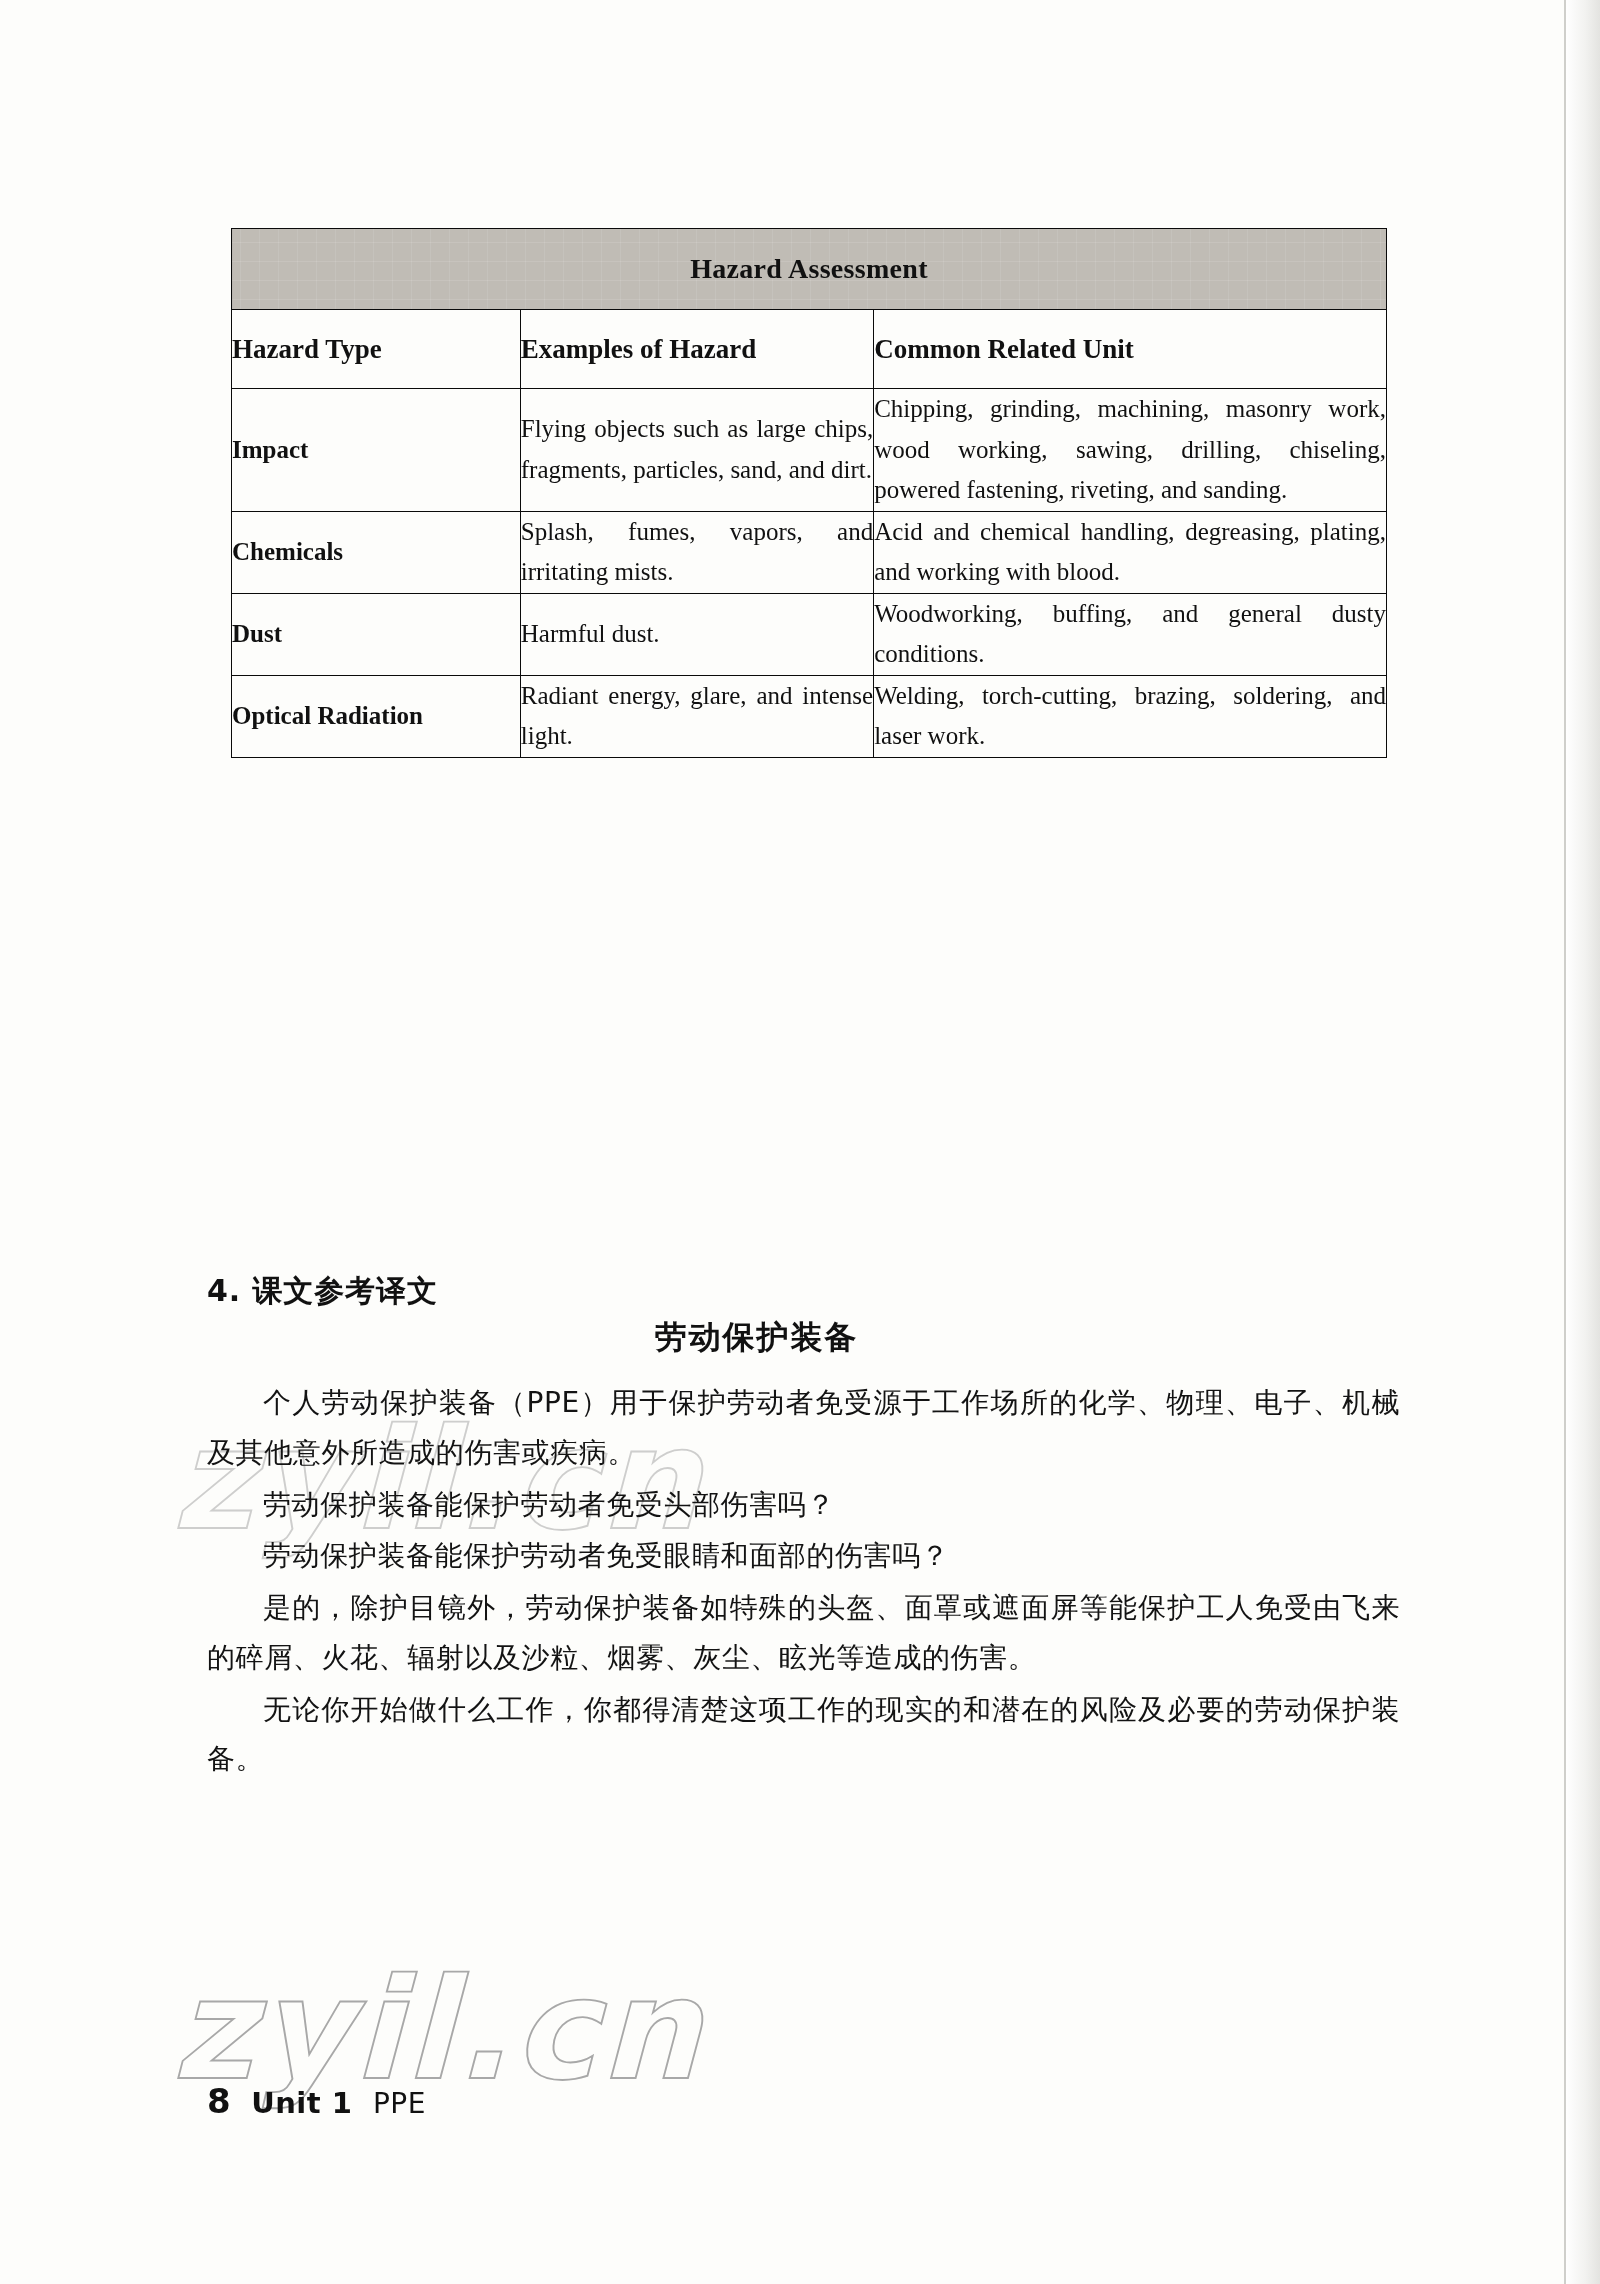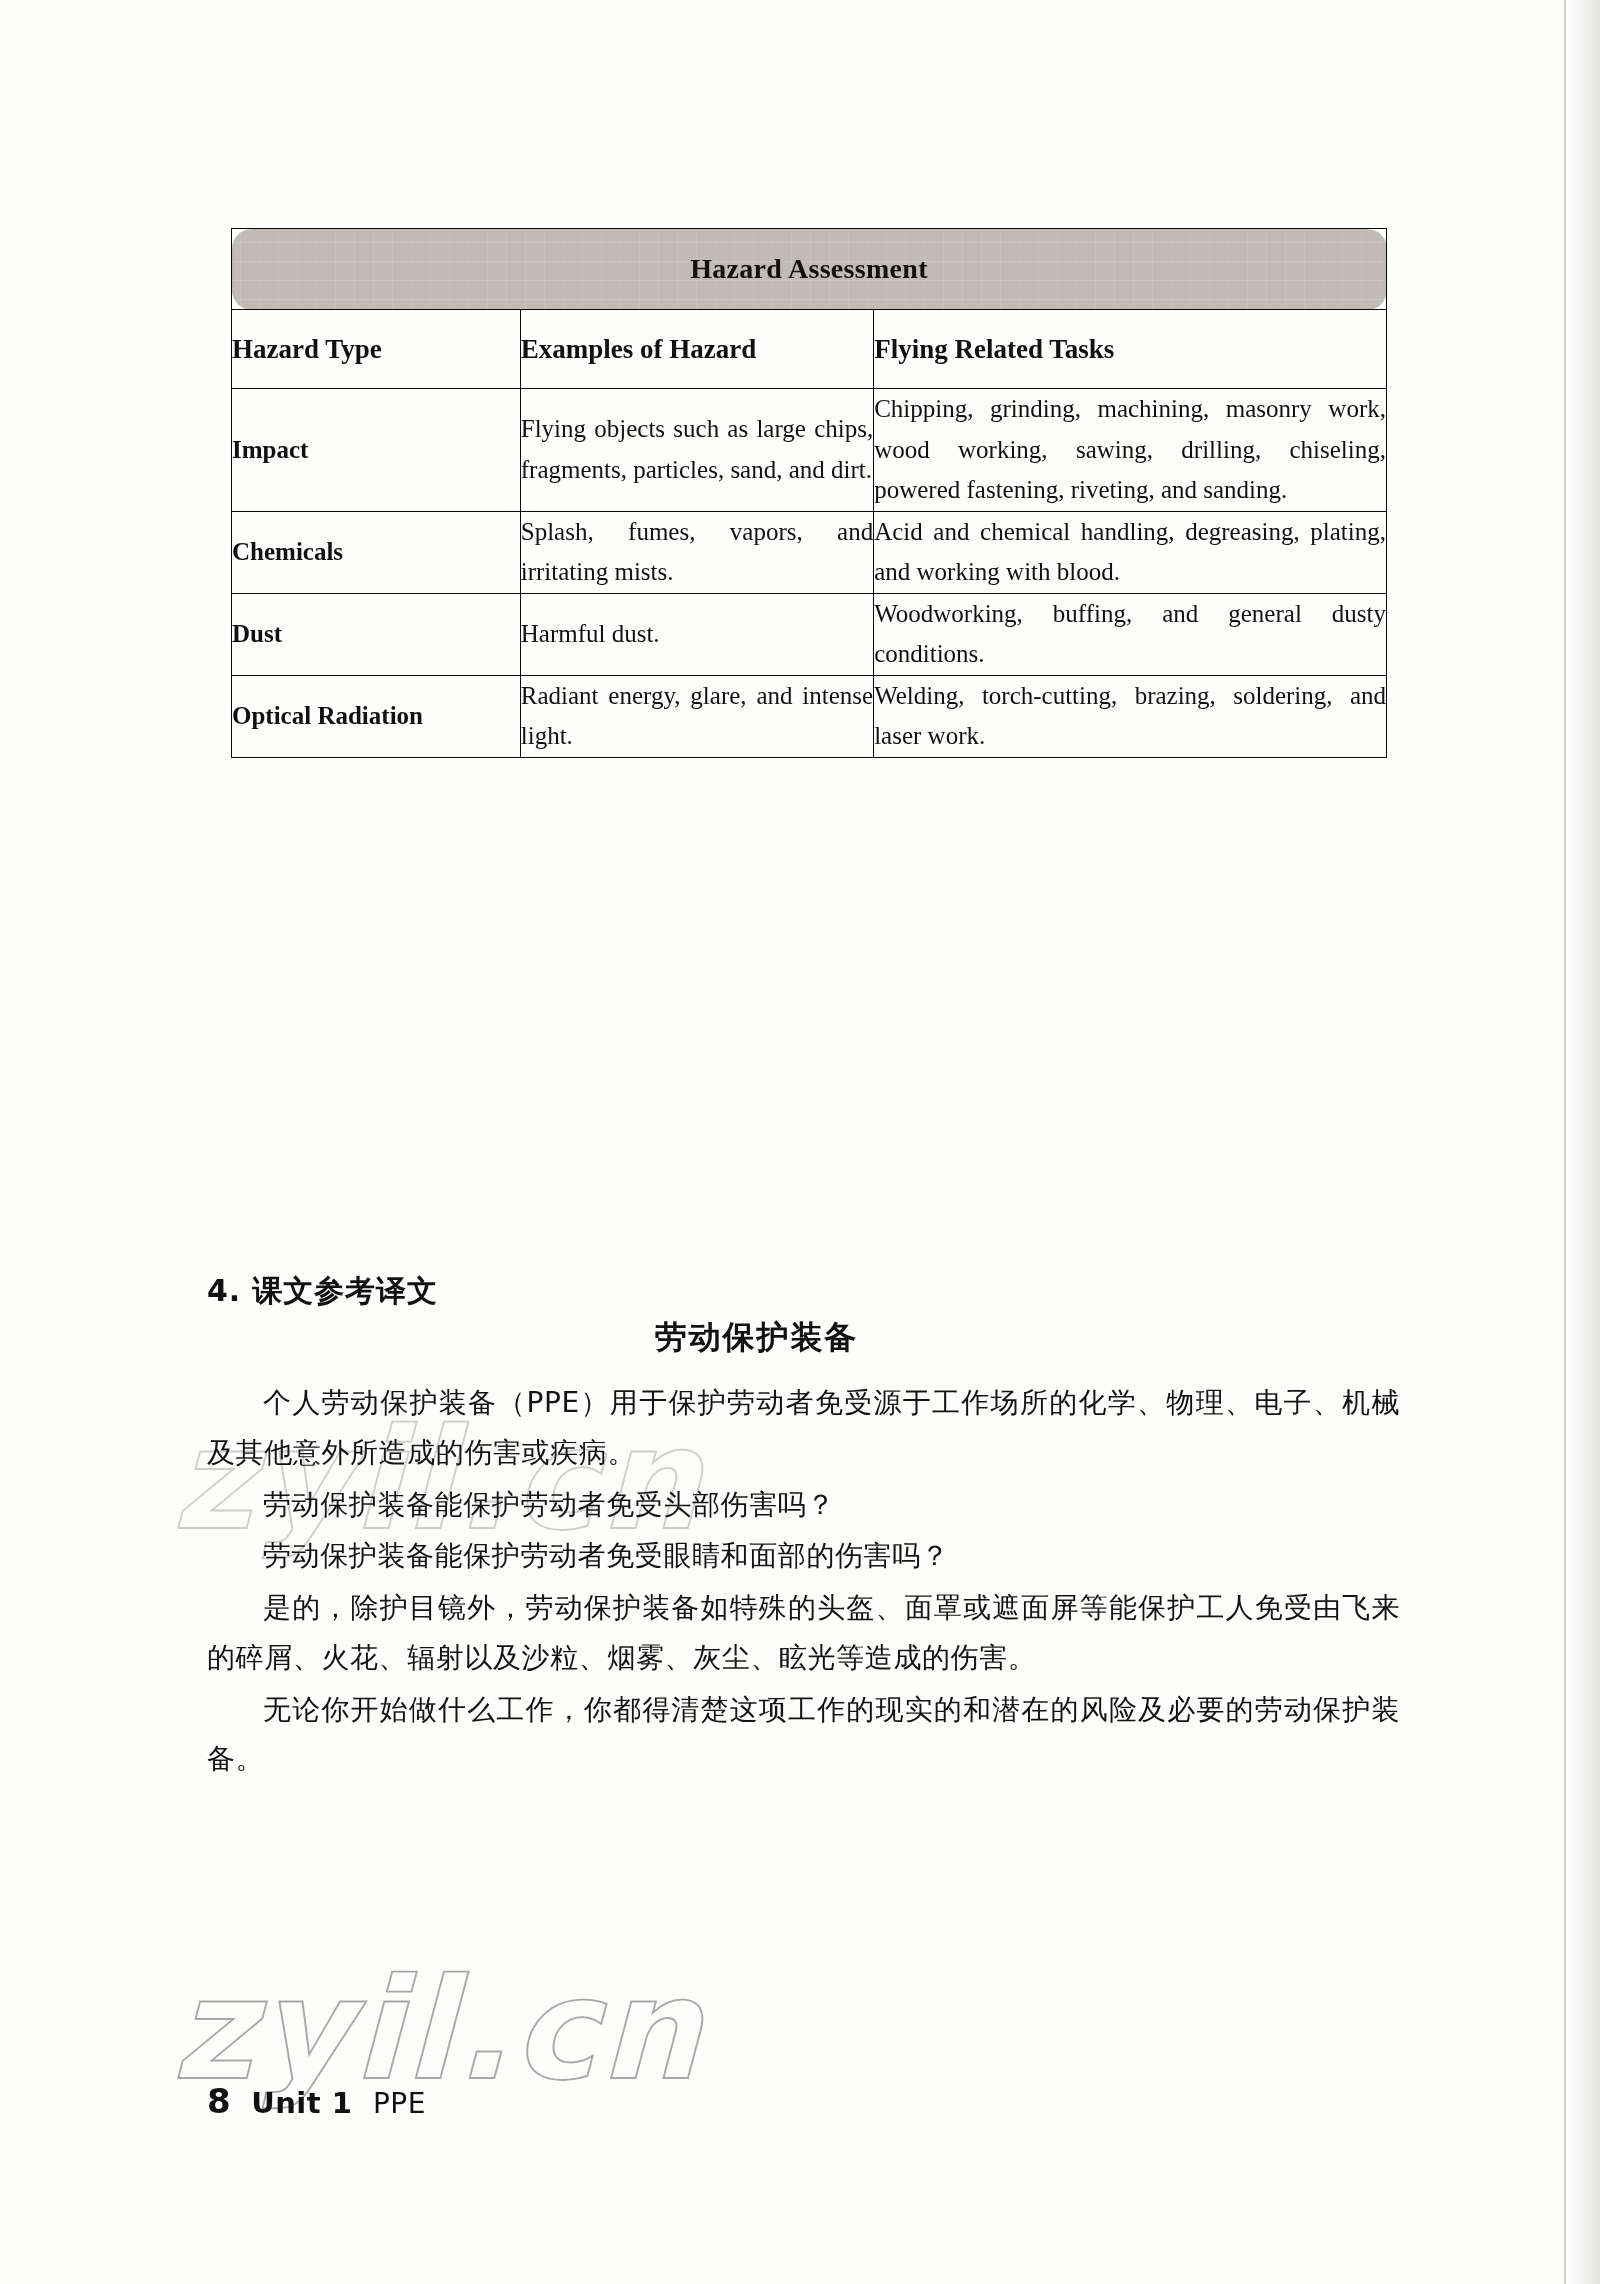--- a/index.html
+++ b/index.html
@@ -44,21 +44,20 @@
     height:80px;
     text-align:center;
     font-weight:bold;
     font-size:28px;
     letter-spacing:0.3px;
     background-color:#c8c4bd;
     background-image:
       repeating-linear-gradient(0deg, rgba(0,0,0,.06) 0 0.9px, rgba(255,255,255,.05) 0.9px 1.9px),
       repeating-linear-gradient(90deg, rgba(0,0,0,.05) 0 0.9px, rgba(255,255,255,.04) 0.9px 1.9px);
     color:#111;
-    border-radius:20px;
   }
   .hdr-cell{
     height:78px;
     text-align:left;
     font-weight:bold;
     font-size:27px;
     color:#111;
   }
   .type-cell{
     text-align:left;
@@ -183,21 +182,21 @@
         <col class="col2">
         <col class="col3">
     </colgroup>
     <tbody>
       <tr>
         <td class="title-cell" colspan="3">Hazard Assessment</td>
       </tr>
       <tr>
         <td class="hdr-cell">Hazard Type</td>
         <td class="hdr-cell">Examples of Hazard</td>
-        <td class="hdr-cell">Flying Related Tasks</td>
+        <td class="hdr-cell">Common Related Unit</td>
       </tr>
 
       <tr>
         <td class="type-cell">Impact</td>
         <td class="body-cell">Flying objects such as large chips, fragments, particles, sand, and dirt.</td>
         <td class="body-cell">Chipping, grinding, machining, masonry work, wood working, sawing, drilling, chiseling, powered fastening, riveting, and sanding.</td>
       </tr>
 
 
       <tr>

